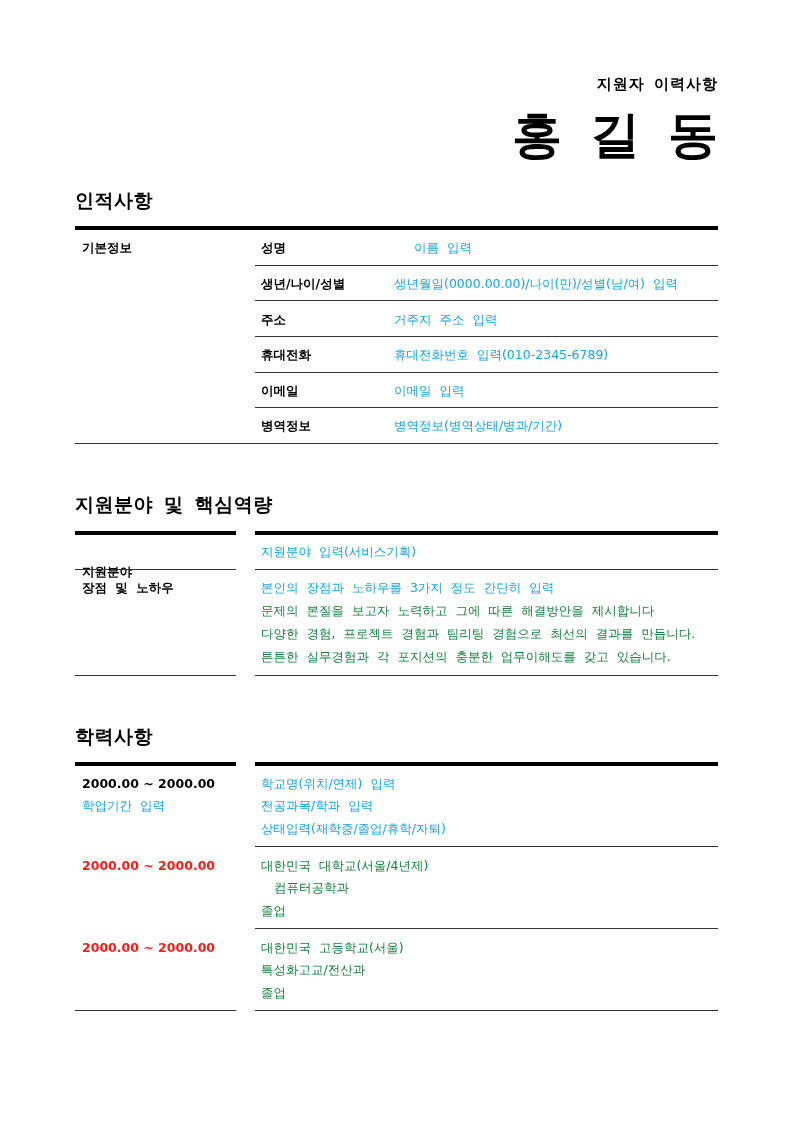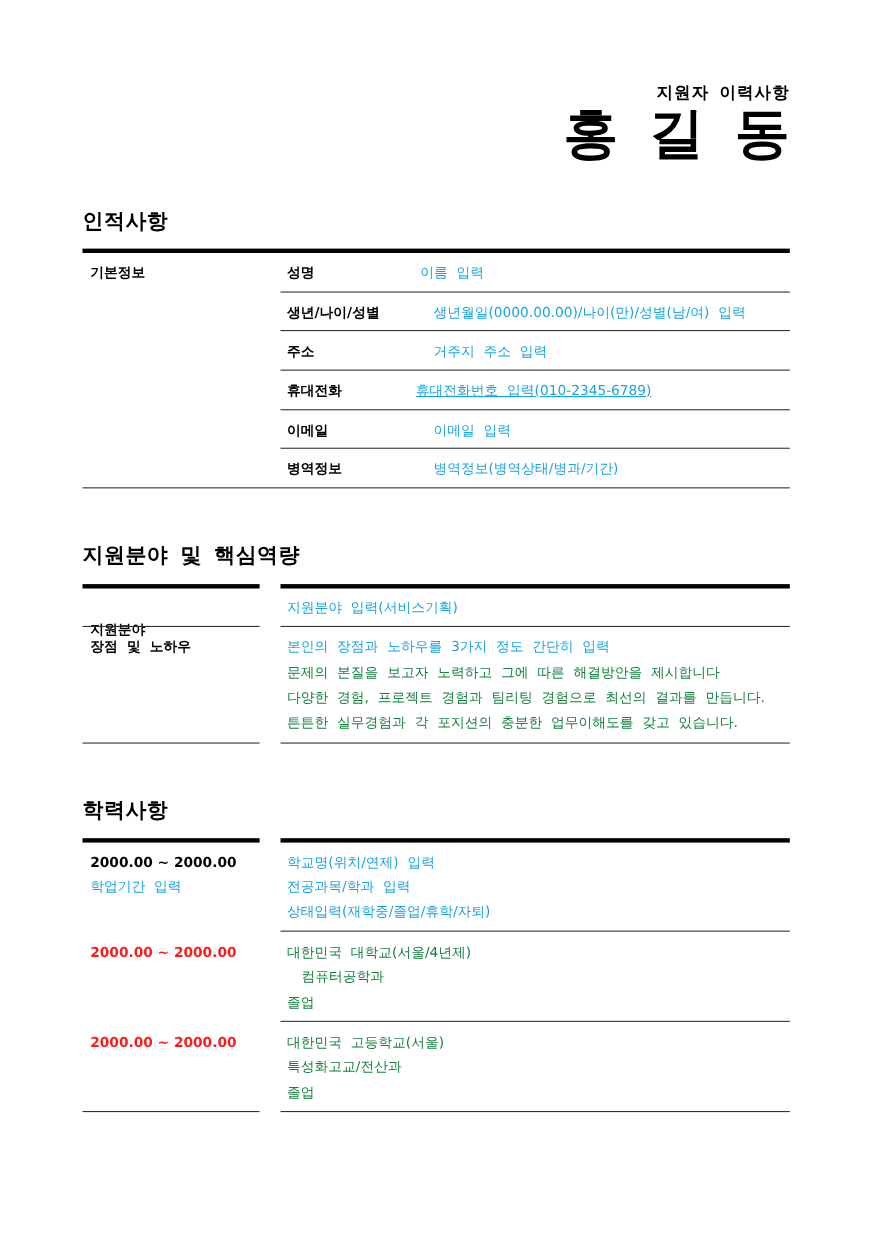--- a/index.html
+++ b/index.html
@@ -1,20 +1,20 @@
 <!DOCTYPE html>
 <html><head>
 <meta charset="utf-8">
 <style>
   * { box-sizing: border-box; margin: 0; padding: 0; }
   html, body { width: 794px; height: 1123px; background: #ffffff; }
   body { position: relative; font-family: "DejaVu Sans", "Liberation Sans", sans-serif; color: #000; overflow: hidden; }
   .abs { position: absolute; }
   .subtitle { right: 76px; top: 75px; font-size: 15px; font-weight: bold; letter-spacing: 1px; word-spacing: 3px; }
-  .name { right: 76px; top: 86px; font-size: 50px; font-weight: bold; letter-spacing: 28px; margin-right: -28px; line-height: 70px; text-align: right; }
+  .name { right: 76px; top: 100px; font-size: 50px; font-weight: bold; letter-spacing: 28px; margin-right: -28px; line-height: 70px; text-align: right; }
   .sec-title { left: 75px; font-size: 19px; font-weight: bold; letter-spacing: 0.5px; word-spacing: 4px; }
   .line { position: absolute; background: #000; }
   .thick { height: 4px; }
   .thin { height: 1px; background: #333; }
   .label { position: absolute; font-size: 12.5px; font-weight: bold; word-spacing: 4px; }
   .val { position: absolute; font-size: 12.5px; word-spacing: 4px; }
   .blue { color: #1aa3e0; }
   .red { color: #15803d; }
   .redb { color: #ff1a1a; font-weight: bold; }
 </style>
@@ -23,33 +23,33 @@
 
 <div class="abs subtitle">지원자 이력사항</div>
 <div class="abs name">홍길동</div>
 
 <div class="abs sec-title" style="top:188px">인적사항</div>
 <div class="line thick" style="left:75px; top:226px; width:643px;"></div>
 <div class="label" style="left:82px; top:240px;">기본정보</div>
 
 <div>
   <div class="label" style="left:261px; top:240px;">성명</div>
-  <div class="val blue" style="left:382px; top:240px;">이름 입력</div>
+  <div class="val blue" style="left:414px; top:240px;">이름 입력</div>
   <div class="line thin" style="left:255px; top:265px; width:463px;"></div>
 
   <div class="label" style="left:261px; top:276px;">생년/나이/성별</div>
   <div class="val blue" style="left:394px; top:276px;">생년월일(0000.00.00)/나이(만)/성별(남/여) 입력</div>
   <div class="line thin" style="left:255px; top:300px; width:463px;"></div>
 
   <div class="label" style="left:261px; top:312px;">주소</div>
   <div class="val blue" style="left:394px; top:312px;">거주지 주소 입력</div>
   <div class="line thin" style="left:255px; top:336px; width:463px;"></div>
 
   <div class="label" style="left:261px; top:347px;">휴대전화</div>
-  <div class="val blue" style="left:378px; top:347px;text-decoration:underline;">휴대전화번호 입력(010-2345-6789)</div>
+  <div class="val blue" style="left:394px; top:347px;">휴대전화번호 입력(010-2345-6789)</div>
   <div class="line thin" style="left:255px; top:372px; width:463px;"></div>
 
   <div class="label" style="left:261px; top:383px;">이메일</div>
   <div class="val blue" style="left:394px; top:383px;">이메일 입력</div>
   <div class="line thin" style="left:255px; top:407px; width:463px;"></div>
 
   <div class="label" style="left:261px; top:418px;">병역정보</div>
   <div class="val blue" style="left:394px; top:418px;">병역정보(병역상태/병과/기간)</div>
 </div>
 <div class="line thin" style="left:75px; top:443px; width:643px;"></div>

